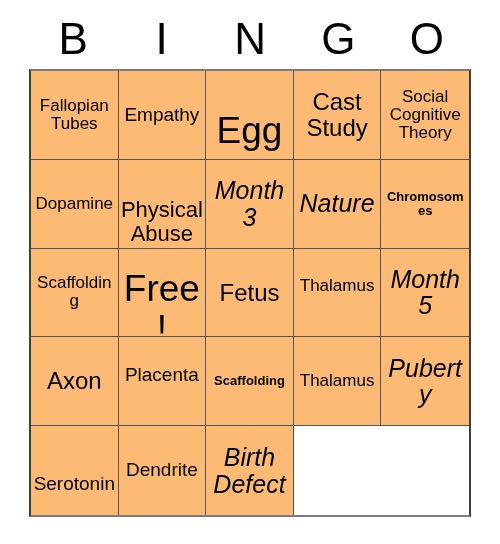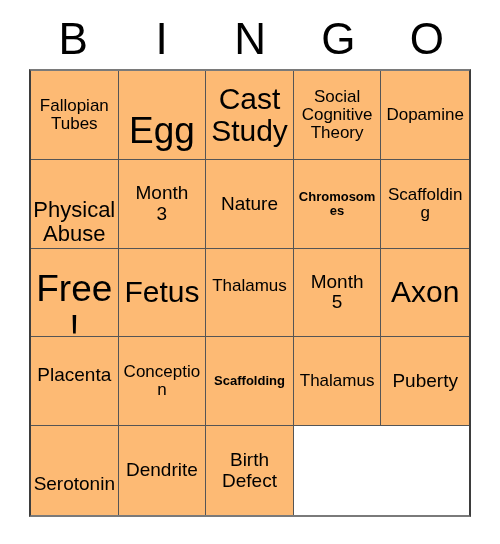--- a/index.html
+++ b/index.html
@@ -84,22 +84,22 @@
     white-space: pre-line;
     word-break: break-word;
     color: #000000;
   }
 
   
   .fs-xs   { font-size: 13px; font-weight: bold; }
   .fs-sm   { font-size: 17px; }
   .fs-md   { font-size: 19px; }
   .fs-lg   { font-size: 22px; margin-top: 36px; }
-  .fs-xl   { font-size: 19px; }
-  .fs-xxl  { font-size: 30px; }
+  .fs-xl   { font-size: 25px; font-style: italic; }
+  .fs-xxl  { font-size: 24px; }
   .fs-huge { font-size: 37px; margin-top: 32px; }
 
   
   .nudge-up   { position: relative; top: -6px; }
   .nudge-down { position: relative; top: 14px; }
 </style>
 </head>
 <body>
 
 <div id="bingo-card">
@@ -109,20 +109,23 @@
     <div class="header-letter">I</div>
     <div class="header-letter">N</div>
     <div class="header-letter">G</div>
     <div class="header-letter">O</div>
   </div>
 
   <div id="bingo-grid">
       <div class="cell">
         <span class="cell-text fs-sm ">Fallopian
 Tubes</span>
+      </div>
+      <div class="cell">
+        <span class="cell-text fs-md ">Empathy</span>
       </div>
       <div class="cell">
         <span class="cell-text fs-huge ">Egg</span>
       </div>
       <div class="cell">
         <span class="cell-text fs-xxl ">Cast
 Study</span>
       </div>
       <div class="cell">
         <span class="cell-text fs-sm ">Social
@@ -162,23 +165,20 @@
         <span class="cell-text fs-xl ">Month
 5</span>
       </div>
       <div class="cell">
         <span class="cell-text fs-xxl ">Axon</span>
       </div>
       <div class="cell">
         <span class="cell-text fs-md nudge-up">Placenta</span>
       </div>
       <div class="cell">
-        <span class="cell-text fs-sm ">Conception</span>
-      </div>
-      <div class="cell">
         <span class="cell-text fs-xs ">Scaffolding</span>
       </div>
       <div class="cell">
         <span class="cell-text fs-sm ">Thalamus</span>
       </div>
       <div class="cell">
         <span class="cell-text fs-xl ">Puberty</span>
       </div>
       <div class="cell">
         <span class="cell-text fs-md nudge-down">Serotonin</span>

